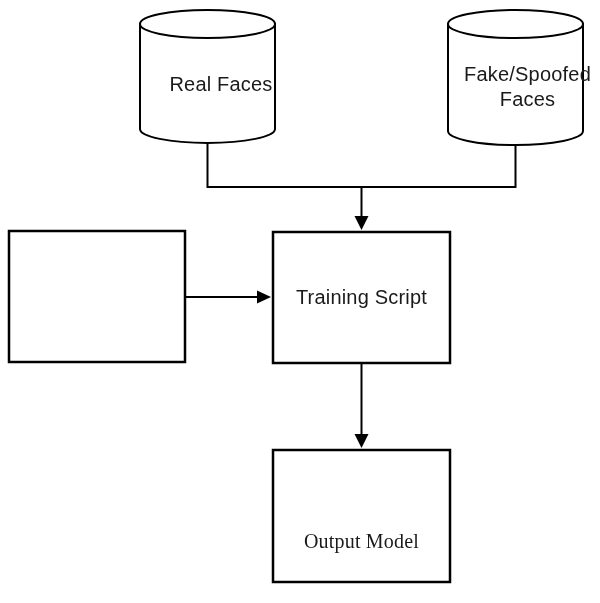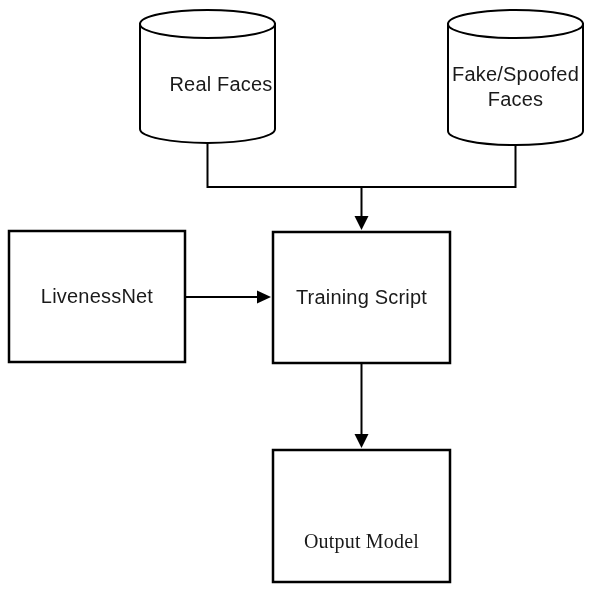--- a/index.html
+++ b/index.html
@@ -28,21 +28,21 @@
     align-items: center;
     justify-content: center;
     text-align: center;
     font-size: 20px;
     line-height: 25px;
     color: #1a1a1a;
     letter-spacing: 0.2px;
     pointer-events: none;
   }
   .label-real-faces        { left: 140px; top: 28px;  width: 162px; height: 112px; text-align: right; }
-  .label-fake-spoofed      { left: 448px; top: 28px;  width: 135px; height: 118px; }
+  .label-fake-spoofed      { left: 448px; top: 28px;  width: 135px; height: 118px; padding-left: 12px; }
   .label-livenessnet       { left: 9px;   top: 231px; width: 176px; height: 131px; }
   .label-training-script   { left: 273px; top: 232px; width: 177px; height: 131px; border-radius: 31px; }
   .label-output-model      { left: 273px; top: 475px; width: 177px; height: 132px; font-family: Liberation Serif, serif; }
 </style>
 </head>
 <body>
 
 <div class="canvas">
 
   <svg class="shapes-layer" width="600" height="603" viewBox="0 0 600 603" xmlns="http://www.w3.org/2000/svg">
@@ -77,19 +77,18 @@
 
     <rect x="273" y="232" width="177" height="131" fill="#ffffff" stroke="#000000" stroke-width="2.5"></rect>
 
     <rect x="273" y="450" width="177" height="132" fill="#ffffff" stroke="#000000" stroke-width="2.5"></rect>
   </svg>
 
   <div class="node-label label-real-faces">Real Faces</div>
 
   <div class="node-label label-fake-spoofed">Fake/Spoofed Faces</div>
 
-  <div class="node-label label-livenessnet">LivenessNet</div>
 
   <div class="node-label label-training-script">Training Script</div>
 
   <div class="node-label label-output-model">Output Model</div>
 
 </div>
 
 </body></html>

